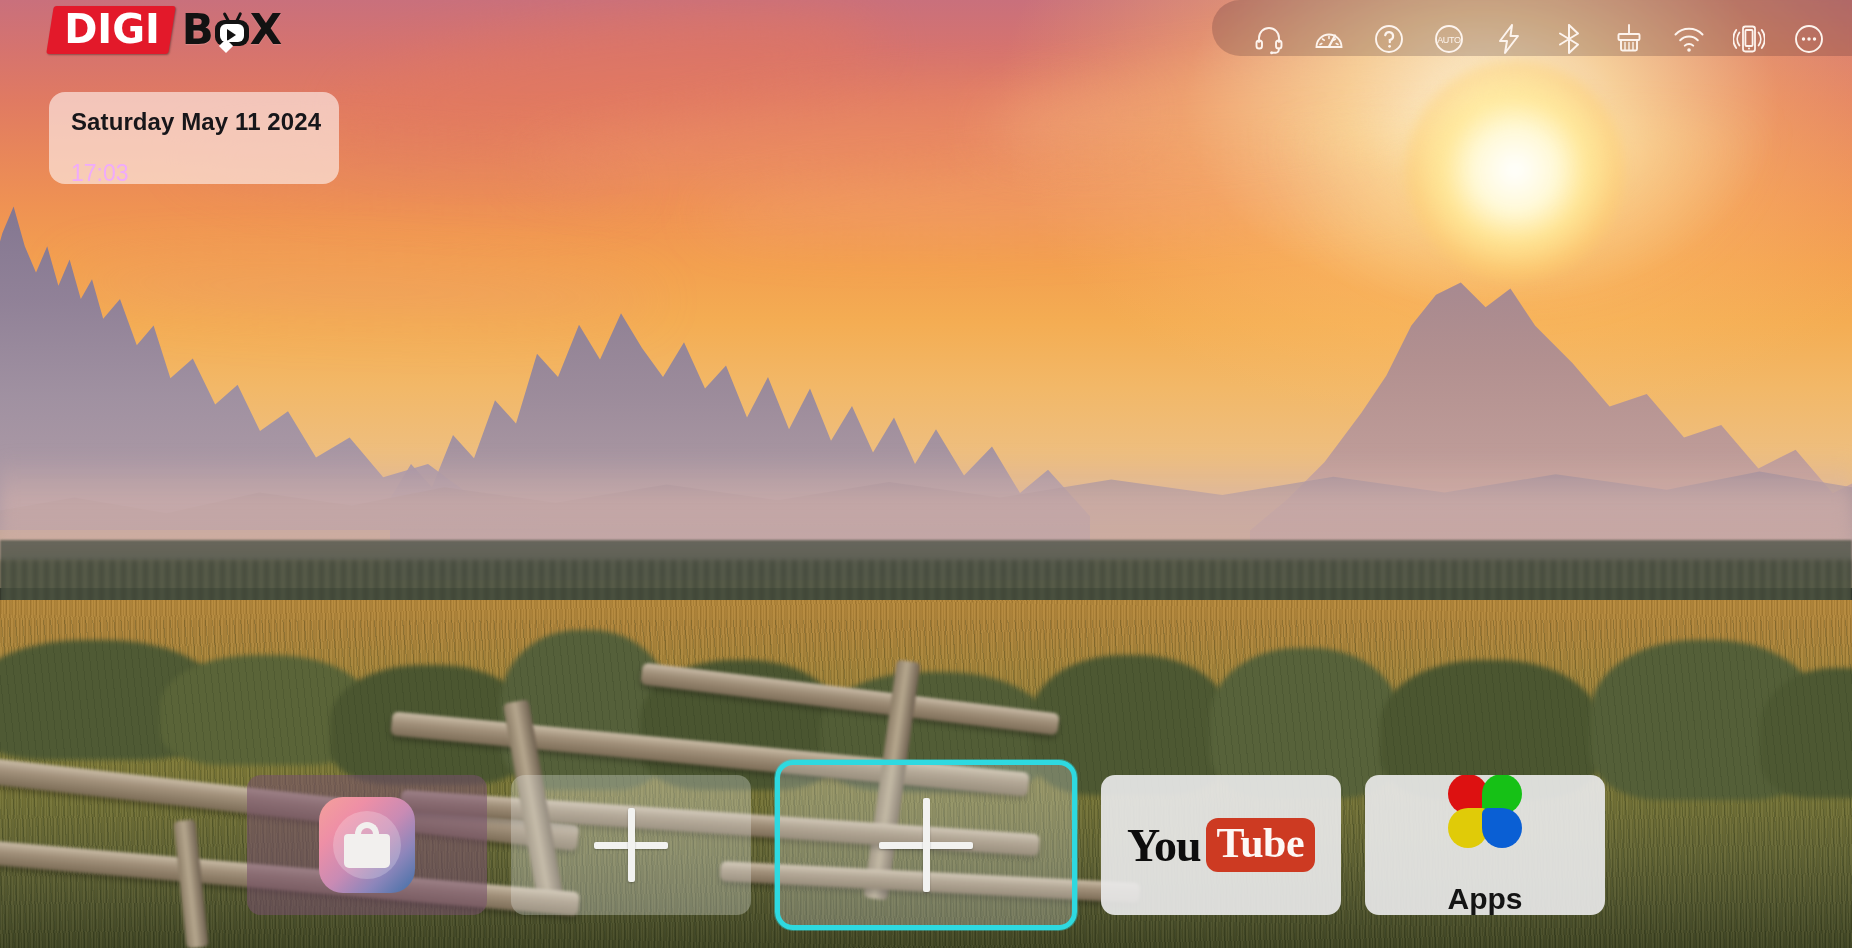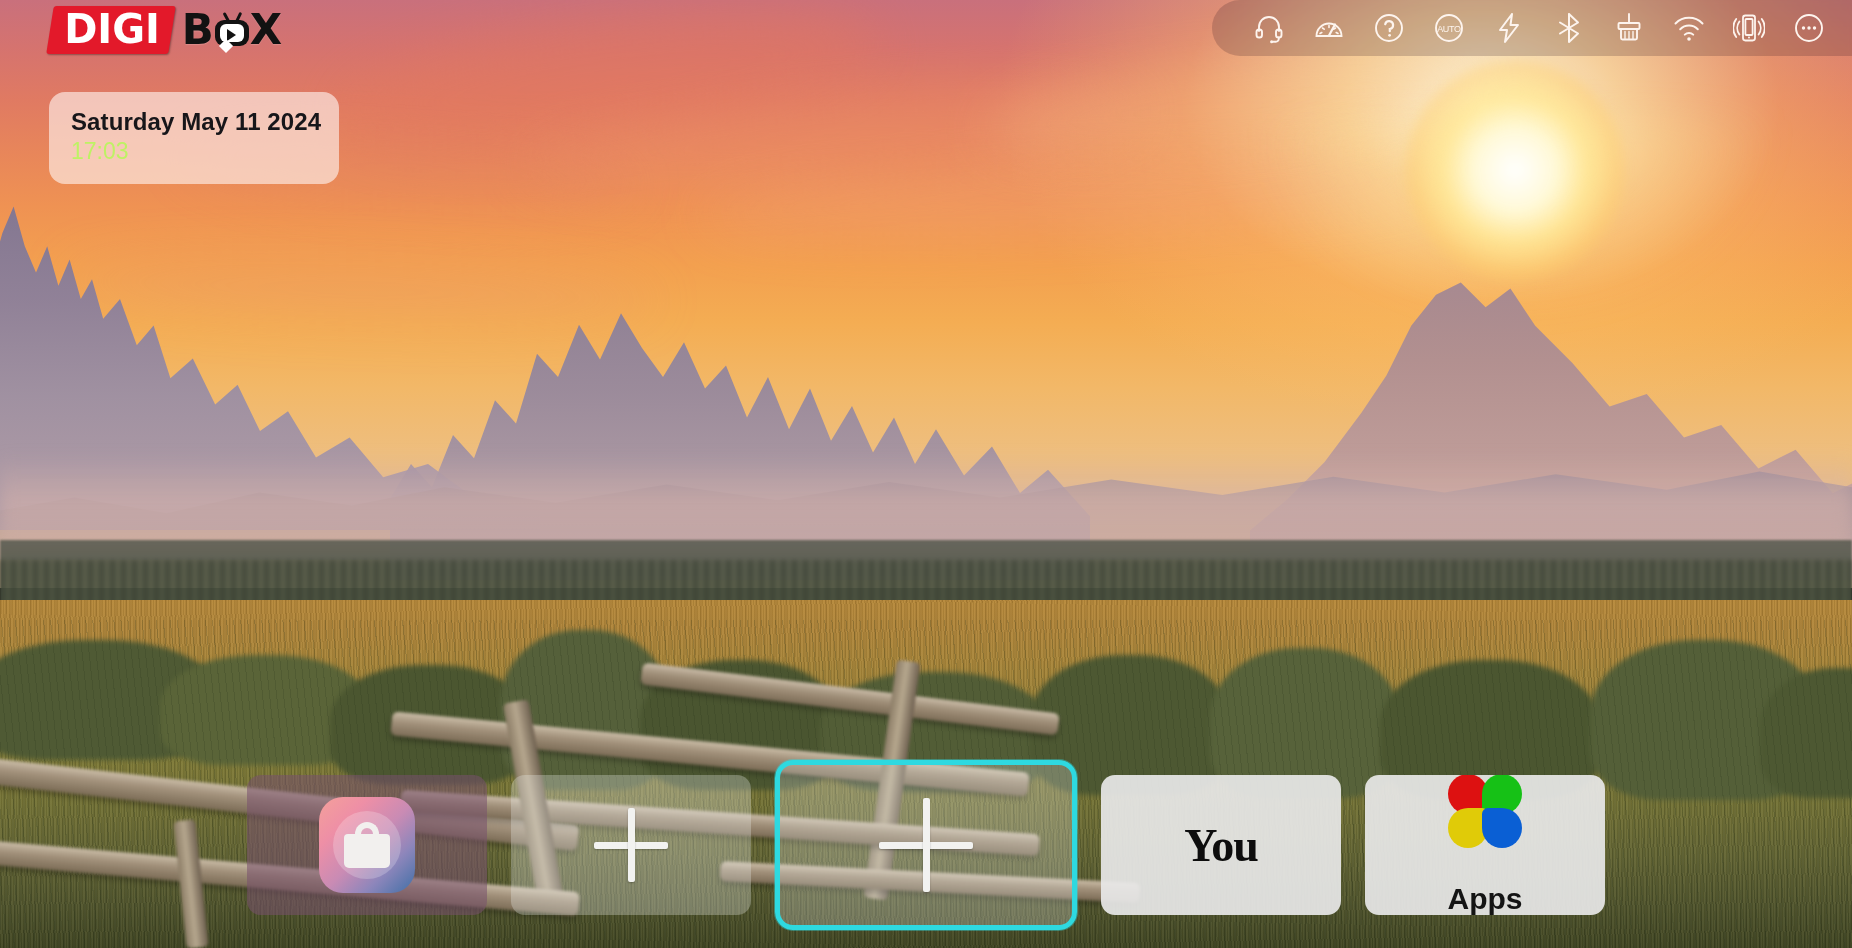--- a/index.html
+++ b/index.html
@@ -193,21 +193,21 @@
     background:linear-gradient(90deg,#8b7c66 0%, #b6a78e 45%, #6e6050 100%);
   }
   .p1{ left:520px; top:700px; width:26px; height:200px; transform:rotate(-10deg); }
   .p2{ left:880px; top:660px; width:24px; height:240px; transform:rotate(8deg); }
   .p3{ left:180px; top:820px; width:22px; height:128px; transform:rotate(-6deg); }
 
   
   .statusbar{
     position:absolute; right:0; top:0; height:56px;
     padding:0 26px 0 40px;
-    display:flex; align-items:center; gap:26px;
+    display:flex; align-items:flex-end; gap:26px;
     background:rgba(60,30,40,.22);
     border-bottom-left-radius:34px; border-top-left-radius:34px;
     backdrop-filter:blur(2px);
   }
   .sicon{
     width:34px; height:34px;
     display:flex; align-items:center; justify-content:center;
     color:#fdf4ee;
   }
   .sicon svg{ display:block; }
@@ -278,22 +278,22 @@
     background:rgba(255,243,240,.62);
     border-radius:16px;
     padding:16px 0 0 22px;
   }
   .datecard .d1{
     font-size:24px; font-weight:bold; color:#17161a;
     letter-spacing:.1px;
     font-family:"Liberation Sans", sans-serif;
   }
   .datecard .d2{
-    margin-top:2px;
-    font-size:23px; color:#bef264;
+    margin-top:24px;
+    font-size:23px; color:#f0abfc;
     font-family:"Liberation Sans", sans-serif;
   }
 
   
   .dock{
     position:absolute; left:0; bottom:18px; width:100%;
     display:flex; justify-content:center; align-items:center;
     gap:24px;
   }
   .tile{
@@ -570,20 +570,21 @@
       <div class="plus"></div>
     </div>
 
     <div class="tile tile-selected">
       <div class="plus plus-big"></div>
     </div>
 
     <div class="tile tile-light">
       <div class="ytlogo">
         <span class="yt-you">You</span>
+        <span class="yt-tube">Tube</span>
       </div>
     </div>
 
     <div class="tile tile-light">
       <div class="appsbox">
         <div class="flower">
           <span class="petal tl"></span>
           <span class="petal tr"></span>
           <span class="petal bl"></span>
           <span class="petal br"></span>

